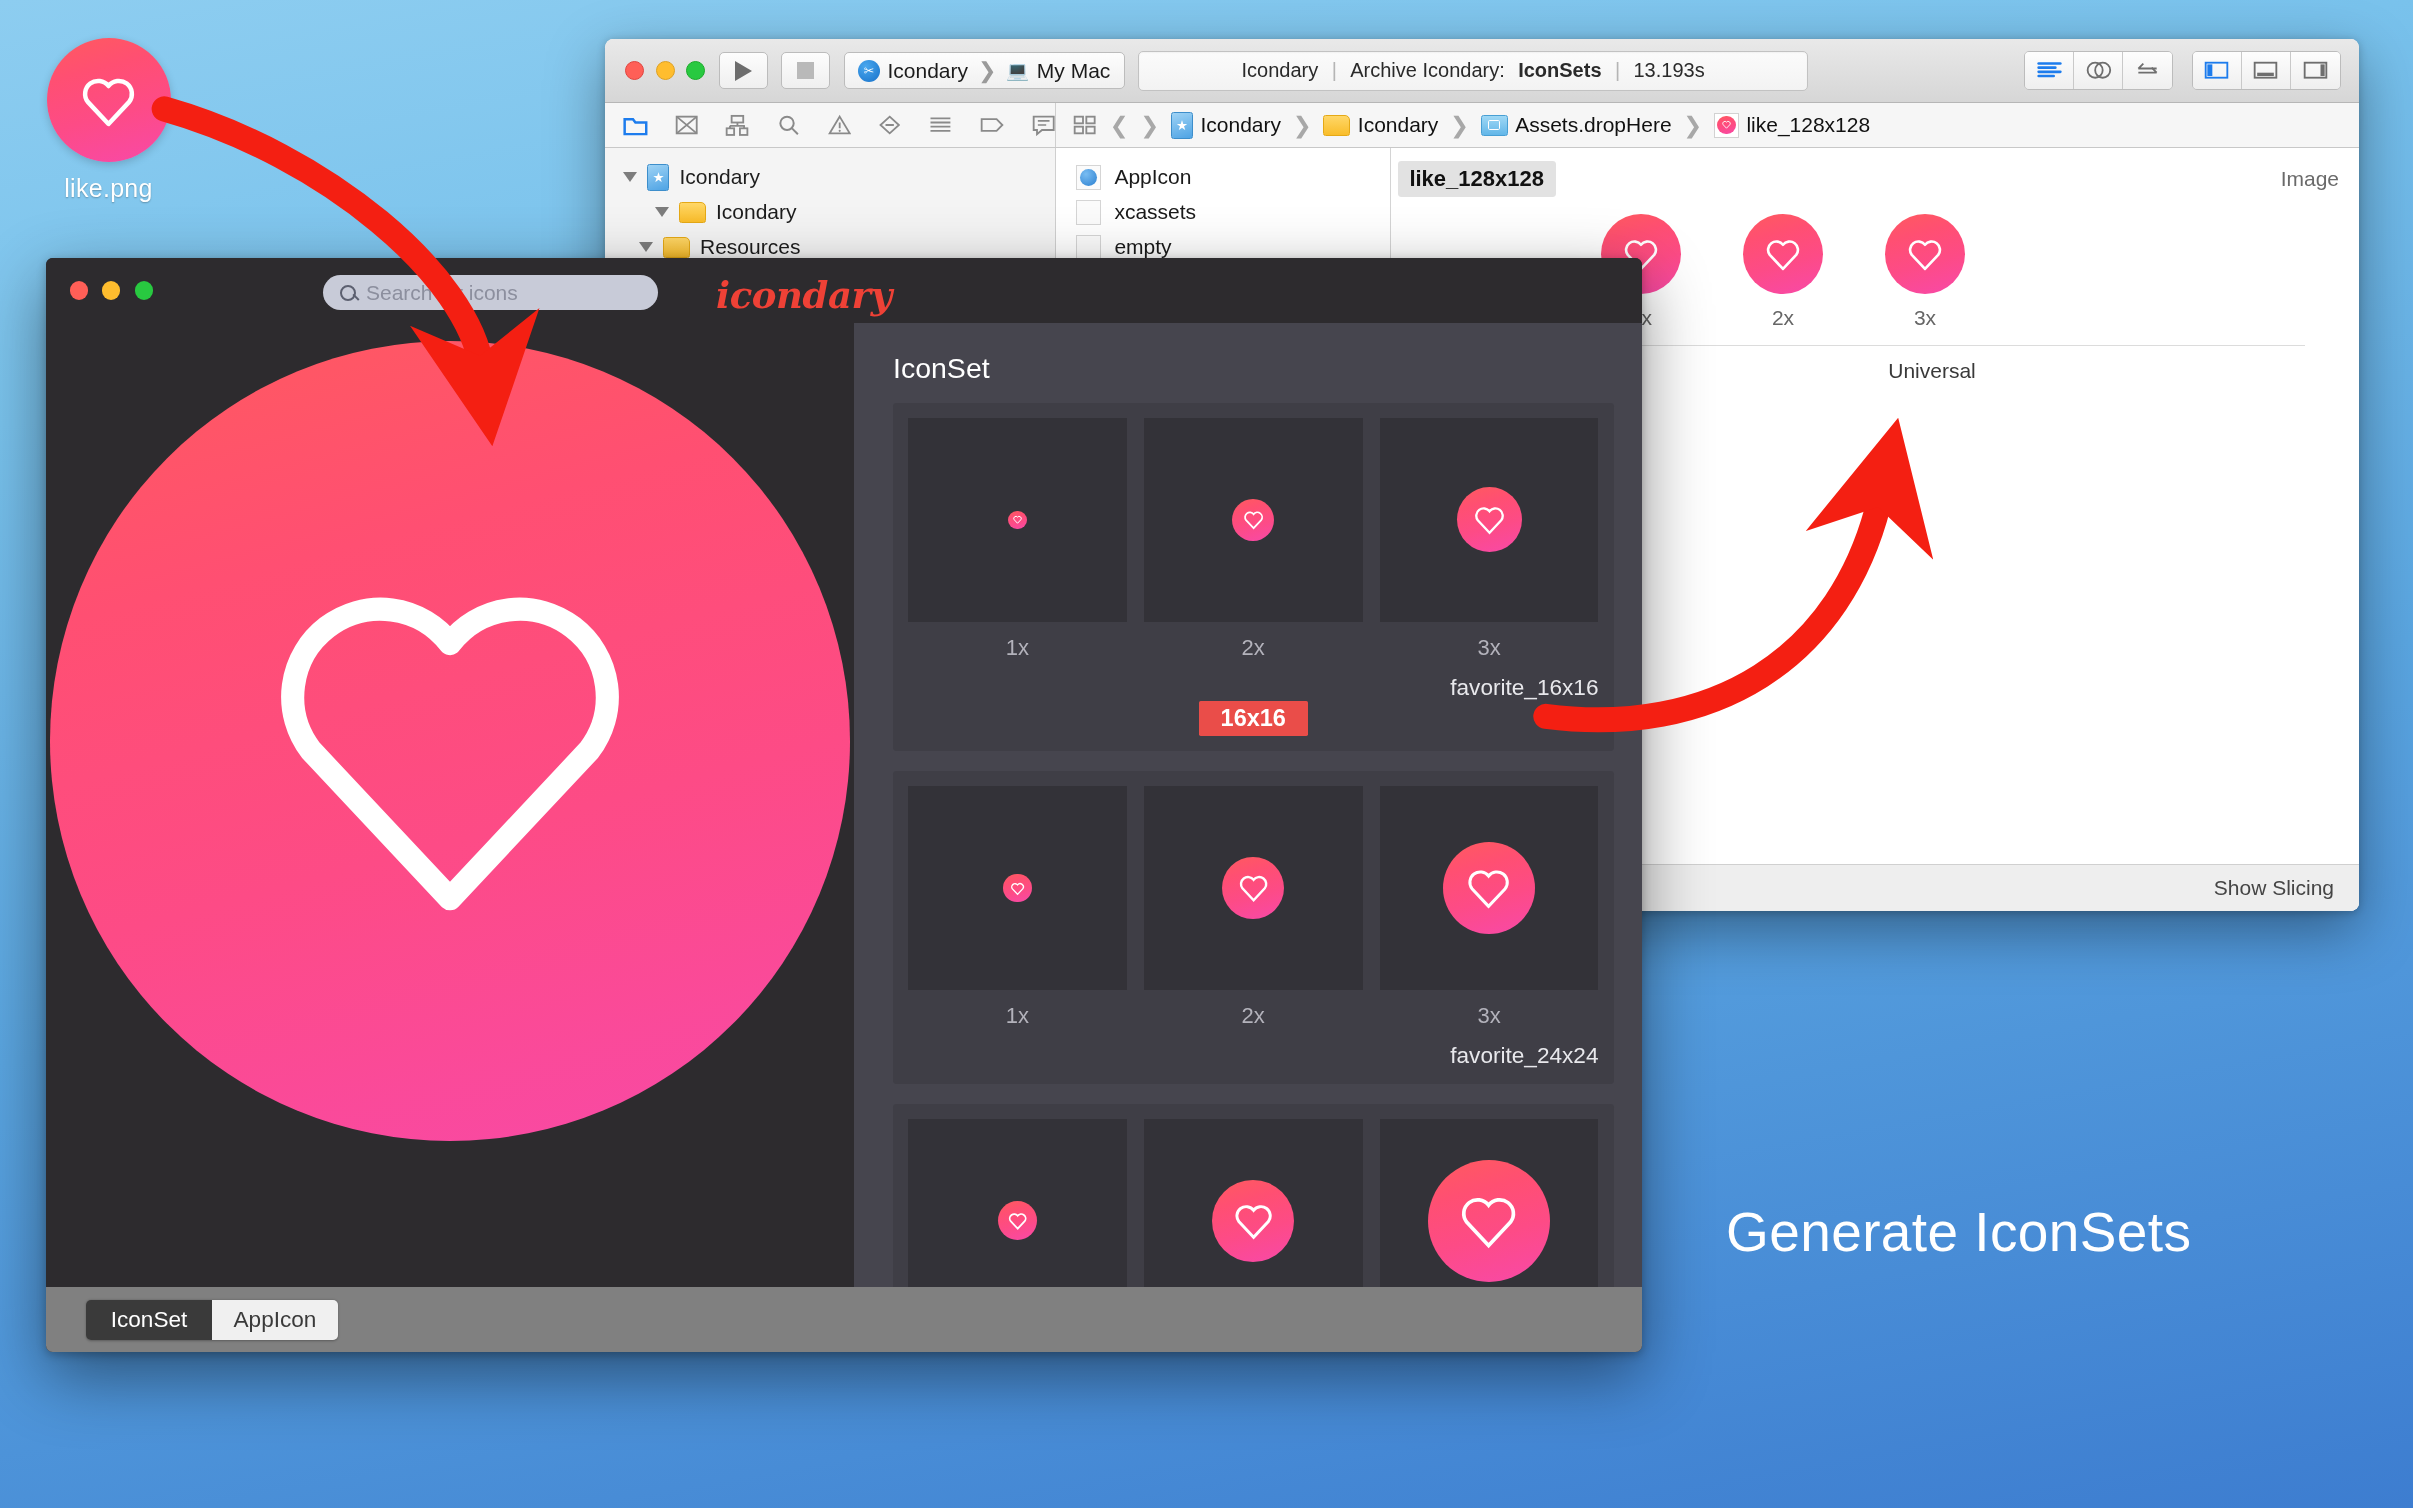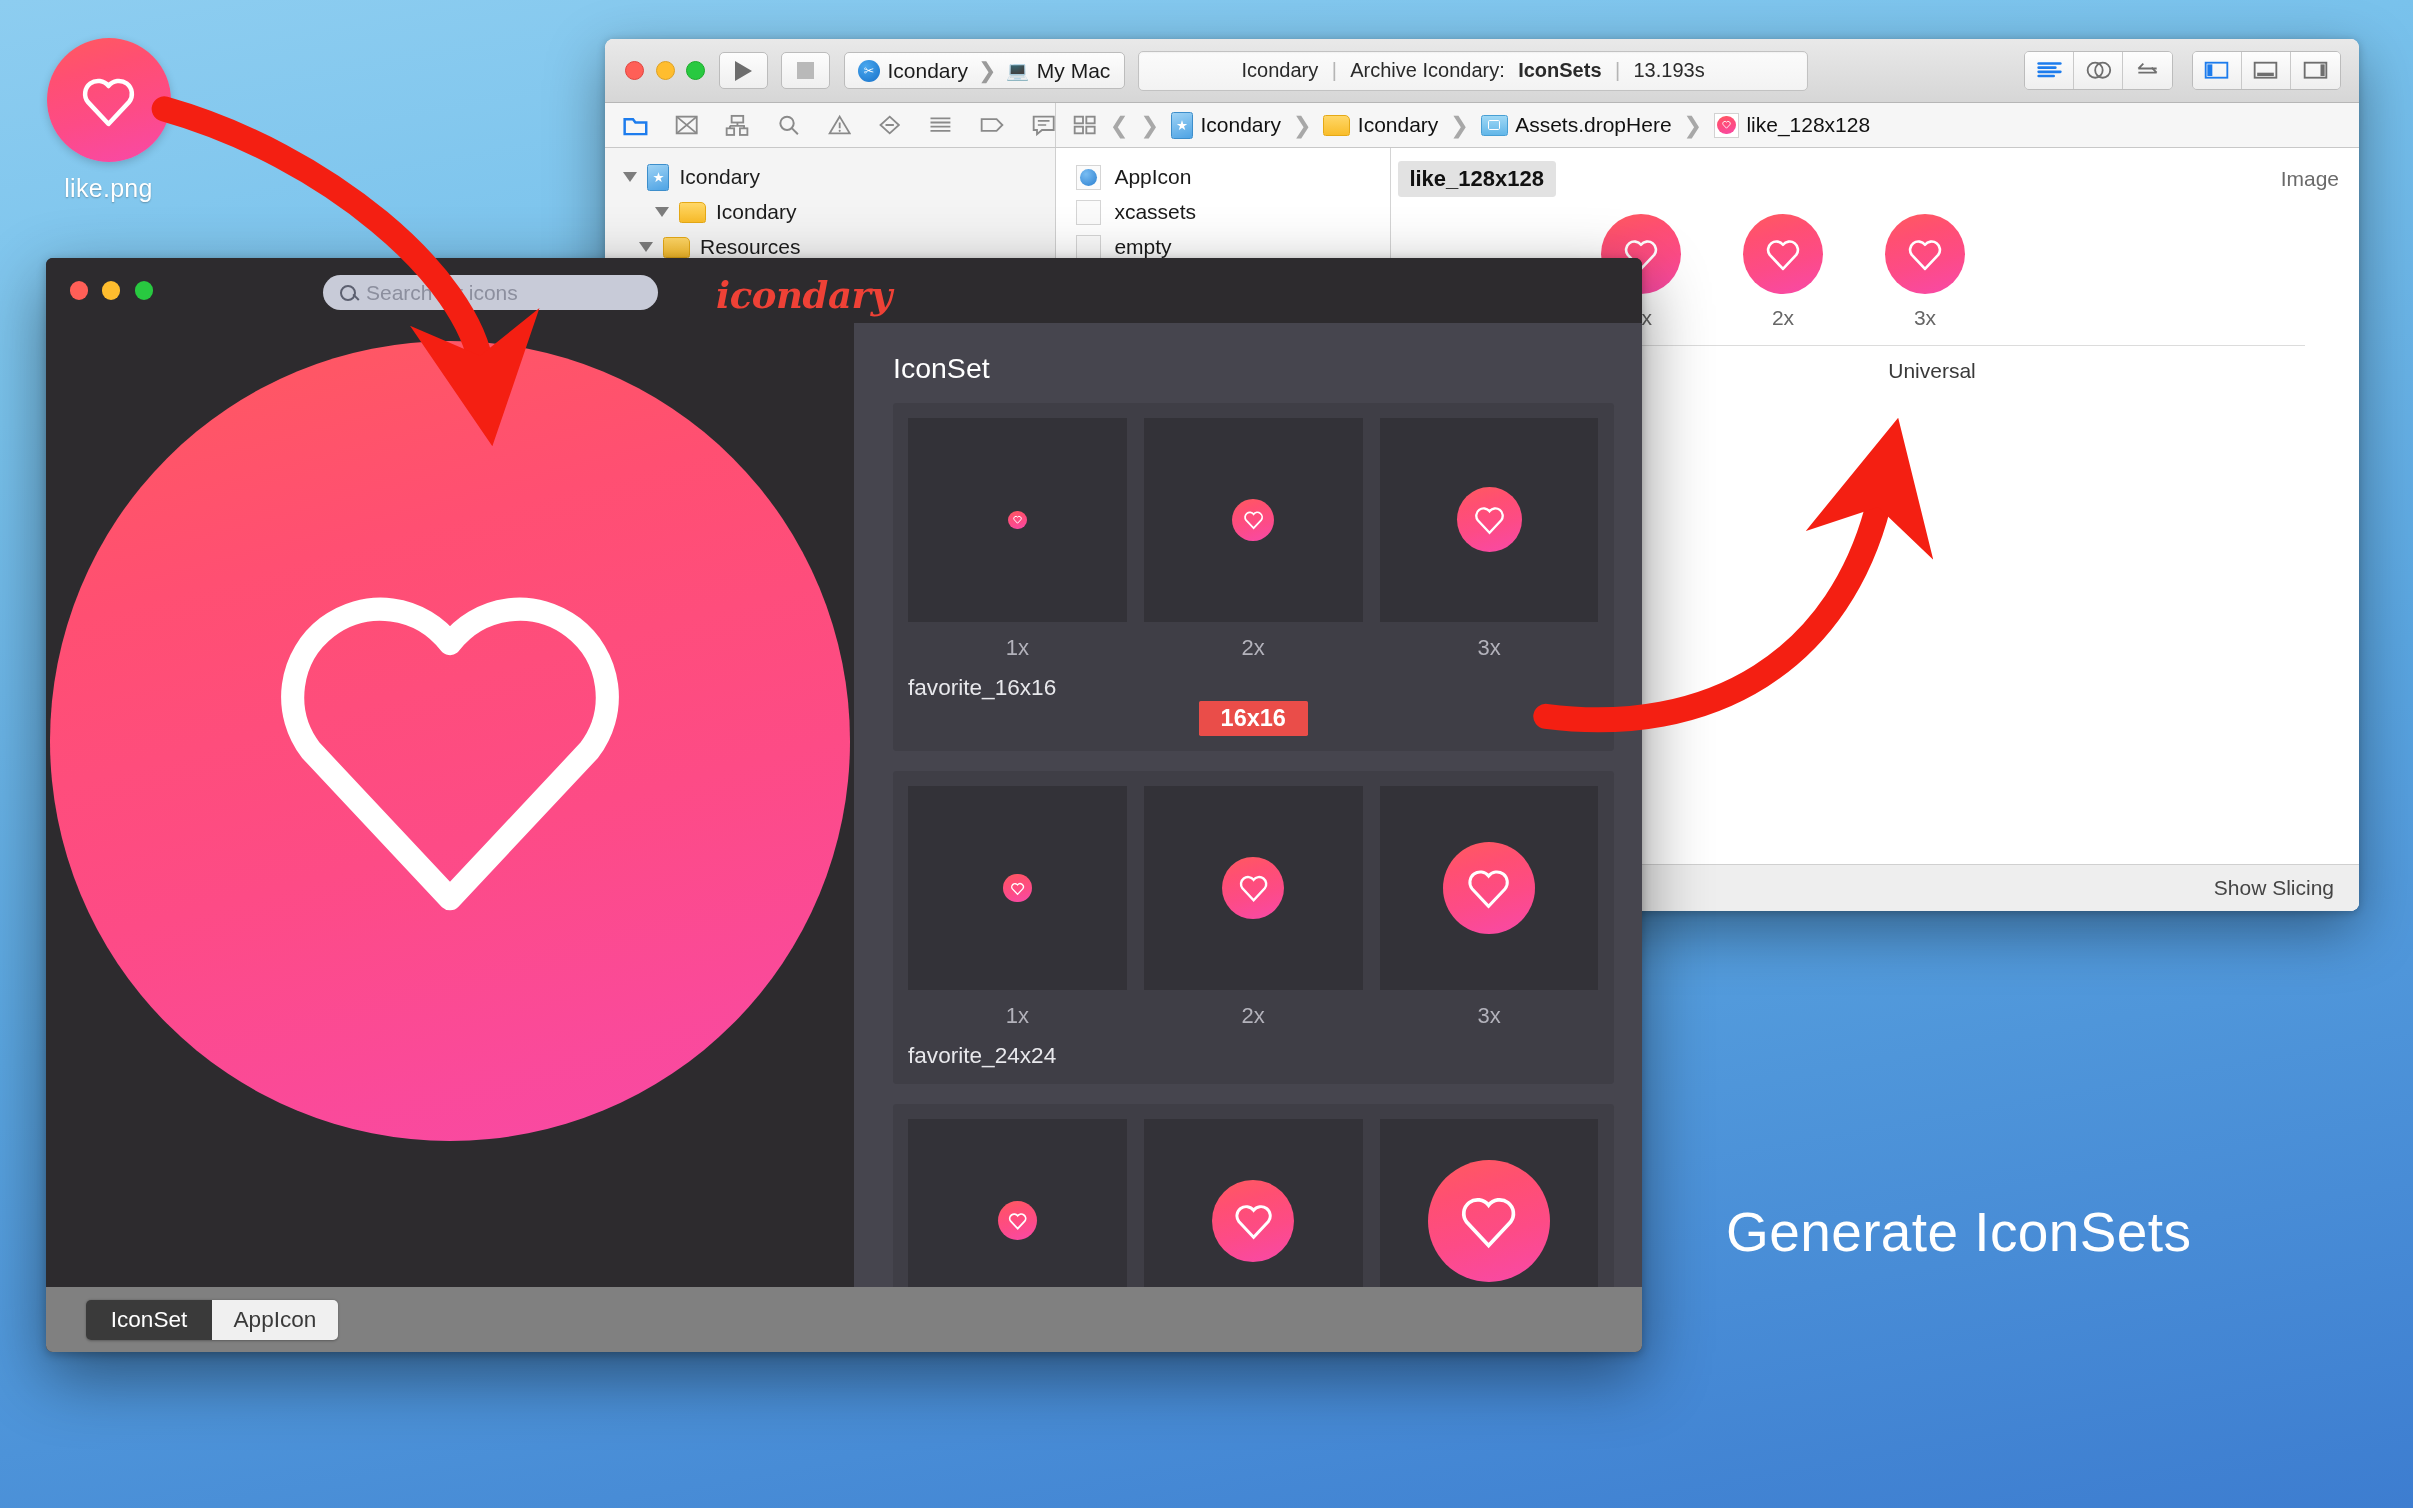--- a/index.html
+++ b/index.html
@@ -166,21 +166,21 @@
   #iconset-pane { flex: 1; background: #46454e; padding: 28.5px 28.5px 0 39px; overflow: hidden; }
   #iconset-title { color: #ffffff; font-size: 28.5px; margin-bottom: 18.4px; }
   .iconset-card { background: #3f3e46; border-radius: 3.4px; padding: 15px; margin-bottom: 20px; }
   .iconset-grid { display: flex; gap: 17px; }
   .iconset-tile {
     flex: 1; height: 204px; background: #333238; display: flex; align-items: center; justify-content: center;
   }
   .iconset-tile .heart-disc svg { width: 60%; height: 60%; }
   .iconset-scalerow { display: flex; gap: 17px; margin-top: 13.4px; }
   .iconset-scalerow span { flex: 1; text-align: center; color: #b3b2bb; font-size: 22px; }
-  .iconset-name { text-align: left; color: #e8e8ec; font-size: 22.6px; margin-top: 13.4px; }
+  .iconset-name { text-align: right; color: #e8e8ec; font-size: 22.6px; margin-top: 13.4px; }
   .iconset-badge-wrap { display: flex; justify-content: center; }
   .iconset-badge {
     background: #ea4d49; color: #fff; font-weight: bold; font-size: 23.5px;
     padding: 4.2px 22px; border-radius: 1.7px;
   }
   #icondary-footer {
     height: 65px; background: #808080; display: flex; align-items: center; padding-left: 40px; flex: 0 0 auto;
   }
   #tab-group { display: flex; border-radius: 5px; overflow: hidden; box-shadow: 0 0.8px 2.5px rgba(0,0,0,.3); }
   .tabbtn { height: 40px; min-width: 126px; display: flex; align-items: center; justify-content: center; font-size: 22.6px; }

